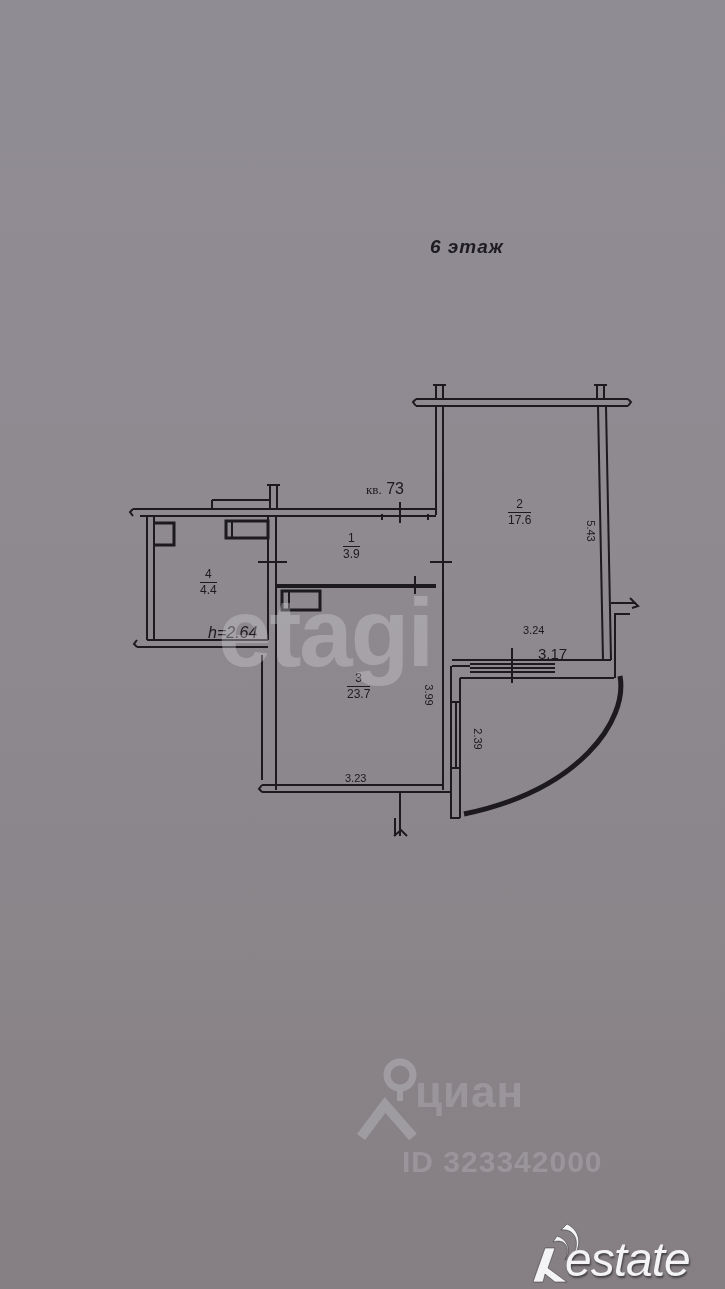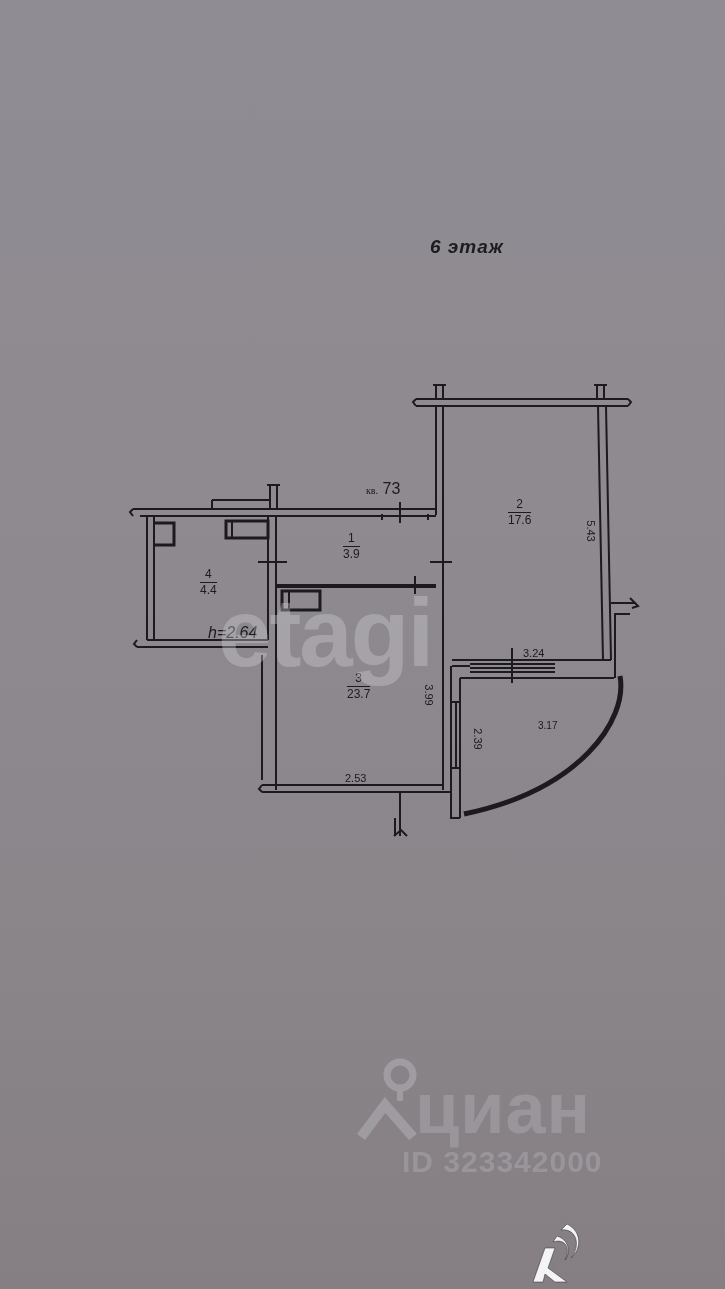--- a/index.html
+++ b/index.html
@@ -58,21 +58,21 @@
       display: block;
       padding-top: 1px;
     }
     .apt-label {
       position: absolute;
       left: 366px; top: 480px;
       color: #1c1a1e;
       font-size: 16px;
       white-space: nowrap;
     }
-    .apt-label .small { font-size: 10px; font-family: Liberation Serif, serif; }
+    .apt-label .small { font-size: 13px; font-family: Liberation Serif, serif; }
     .vert {
       transform: rotate(90deg);
       transform-origin: center center;
     }
     .wm-etagi {
       position: absolute;
       left: 218px; top: 578px;
       font-size: 96px;
       font-weight: bold;
       color: rgba(215, 212, 218, 0.35);
@@ -80,21 +80,21 @@
       white-space: nowrap;
     }
     .wm-cian {
       position: absolute;
       left: 355px; top: 1055px;
       color: rgba(170, 166, 172, 0.55);
     }
     .wm-cian .brand {
       position: absolute;
       left: 60px; top: 12px;
-      font-size: 72px;
+      font-size: 44px;
       font-weight: bold;
       white-space: nowrap;
       letter-spacing: 1px;
       text-align: center;
     }
     .wm-cian .id {
       position: absolute;
       left: 47px; top: 90px;
       font-size: 30px;
       font-weight: bold;
@@ -209,24 +209,24 @@
     <span class="area">23.7</span>
   </div>
   <div class="room-label" style="left:200px; top:568px;">
     <span class="num">4</span>
     <span class="area">4.4</span>
   </div>
 
   <div class="lbl" style="left:208px; top:627px; font-style:italic;">h=2.64</div>
 
   <div class="lbl vert" style="left:580px; top:525px; font-size:11px;">5.43</div>
-  <div class="lbl" style="left:523px; top:647px; font-size:11px;">3.24</div>
-  <div class="lbl" style="left:538px; top:720px; font-size:10px;text-align:center;">3.17</div>
+  <div class="lbl" style="left:523px; top:624px; font-size:11px;">3.24</div>
+  <div class="lbl" style="left:538px; top:648px; font-size:15px;text-align:center;">3.17</div>
   <div class="lbl vert" style="left:418px; top:689px; font-size:11px;">3.99</div>
-  <div class="lbl" style="left:345px; top:772px; font-size:11px;">2.53</div>
+  <div class="lbl" style="left:345px; top:772px; font-size:11px;">3.23</div>
   <div class="lbl vert" style="left:467px; top:733px; font-size:11px;">2.39</div>
 
   <div class="wm-etagi">etagi</div>
 
   <div class="wm-cian">
     <svg width="70" height="90" viewBox="0 0 70 90" style="position:absolute; left:0; top:0;">
       <circle cx="45" cy="20" r="13" fill="none" stroke="rgba(170,166,172,0.7)" stroke-width="7"></circle>
       <path d="M45 36 L45 46" stroke="rgba(170,166,172,0.7)" stroke-width="6"></path>
       <path d="M6 82 L30 50 L58 82" fill="none" stroke="rgba(170,166,172,0.7)" stroke-width="10" stroke-linejoin="miter"></path>
     </svg>
@@ -235,15 +235,16 @@
   </div>
 
   <div class="wm-restate">
     <svg width="70" height="64" viewBox="0 0 70 64" style="position:absolute; left:0; top:0;">
       <g fill="#f4f3f5" stroke="rgba(40,38,42,0.5)" stroke-width="1">
         <path d="M8 60 L20 26 L30 26 L23 46 L42 60 L30 60 L20 52 L18 60 Z"></path>
         <path d="M28 20 C40 16 46 26 40 38 C46 30 44 18 32 14 Z"></path>
         <path d="M36 8 C52 6 56 24 46 36 C56 28 58 10 42 2 Z"></path>
       </g>
     </svg>
+    <span class="text">estate</span>
   </div>
 
 </div>
 
 </body></html>

